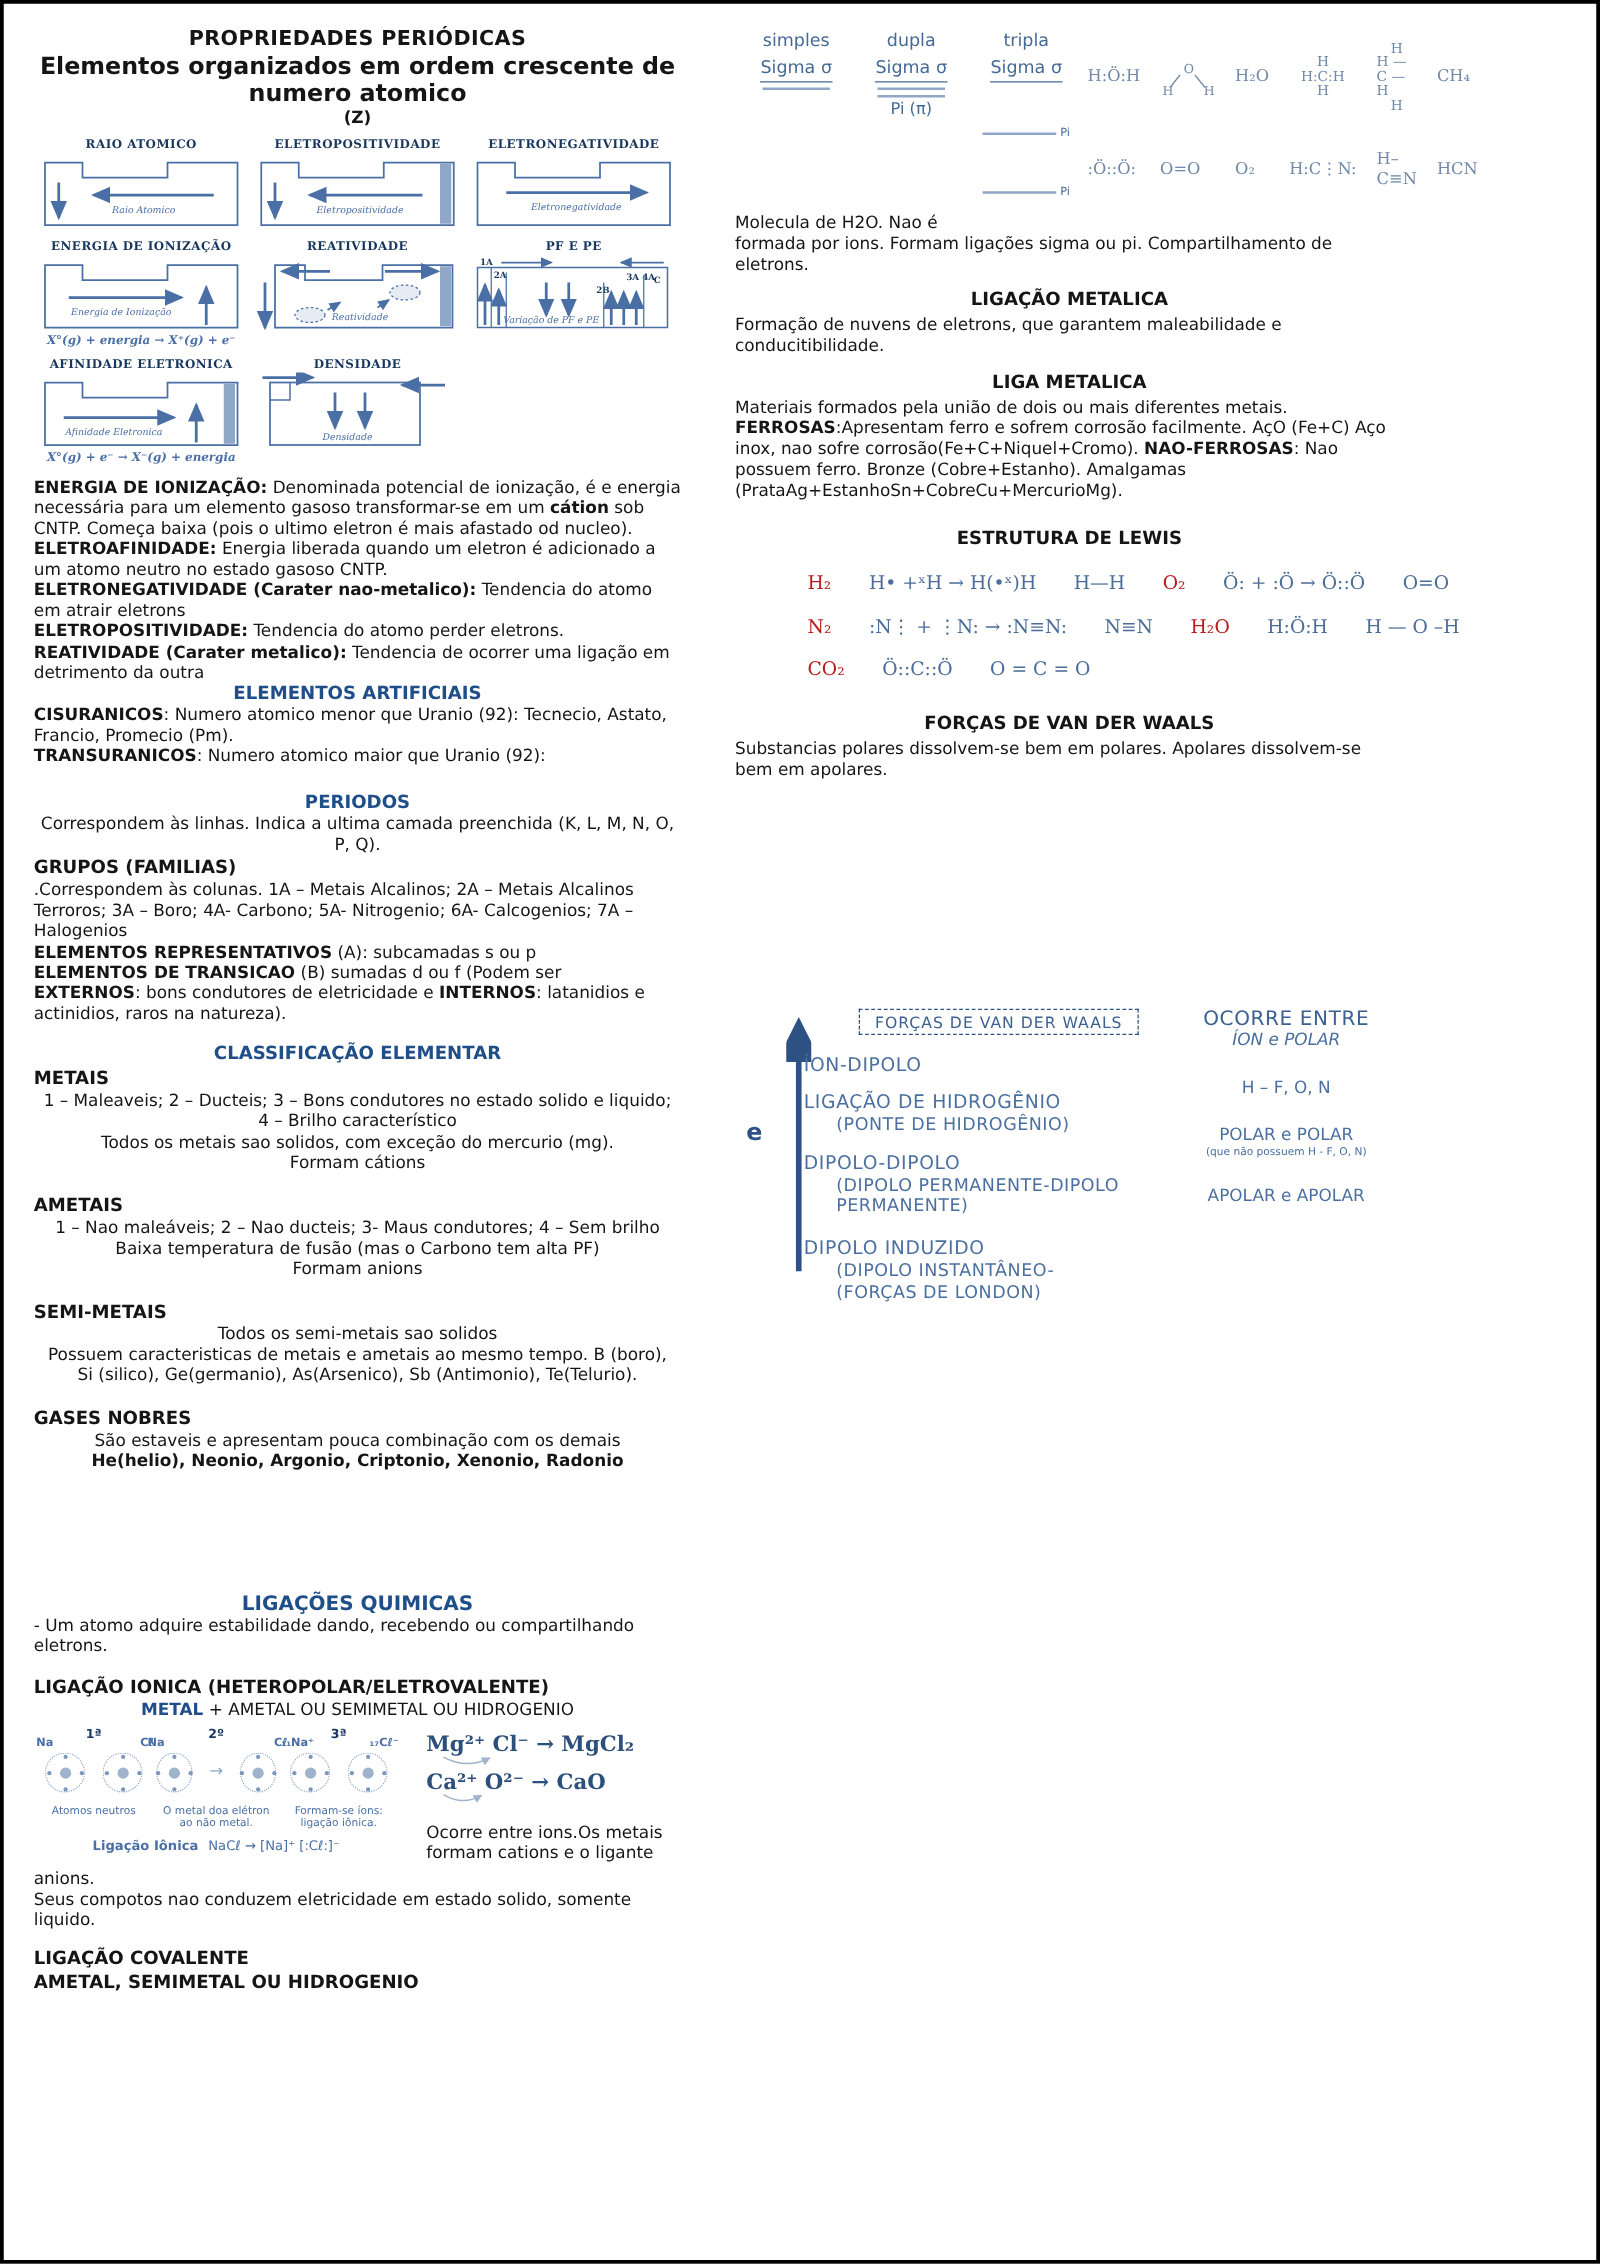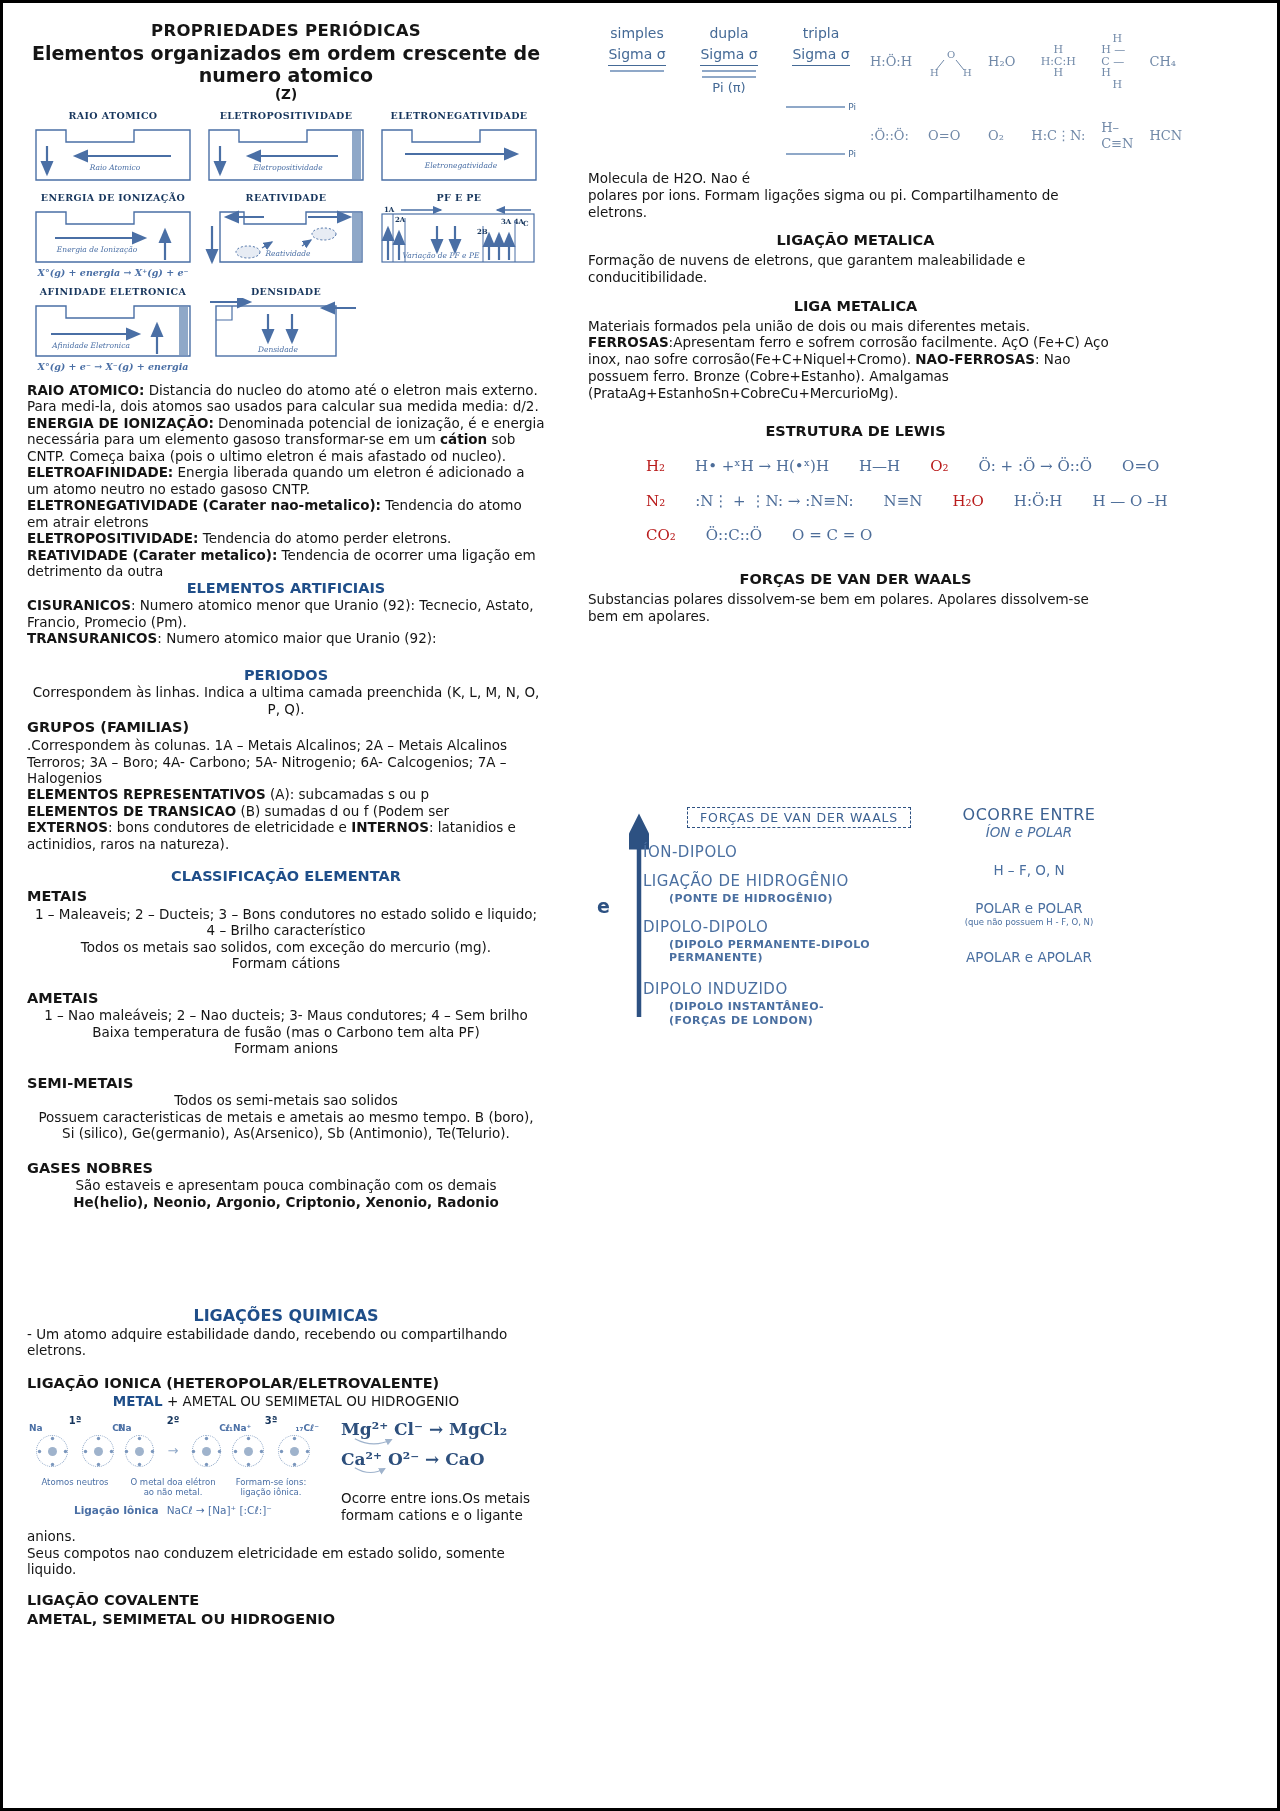--- a/index.html
+++ b/index.html
@@ -64,21 +64,21 @@
   .rh{font-weight:bold;text-align:center;font-size:14.5px;margin:12px 0 0;}
   .lewis-row{display:flex;align-items:center;gap:30px;margin:16px 0 0 58px;font-family:"DejaVu Serif",serif;color:#4d6d99;font-size:15px;white-space:nowrap;}
   .lewis-f{color:#b91c1c;}
   
   .vdw-diagram{position:absolute;left:592px;top:796px;width:525px;height:245px;color:#4a6fa0;}
   .vdw-e{position:absolute;left:2px;top:96px;font-size:19px;font-weight:bold;color:#2d5182;}
   .vdw-box{position:absolute;left:92px;top:8px;border:1.6px dashed #2d5182;padding:2px 12px;font-size:12.5px;
            letter-spacing:.8px;color:#3c6191;white-space:nowrap;}
   .vdw-items{position:absolute;left:48px;top:44px;width:268px;}
   .vdw-item{font-size:15px;letter-spacing:.5px;margin-bottom:11px;}
-  .vdw-sub{font-size:11px;font-weight:bold;letter-spacing:.4px;margin:1px 0 0 26px;}
+  .vdw-sub{font-size:14px;font-weight:normal;letter-spacing:.4px;margin:1px 0 0 26px;}
   .vdw-right{position:absolute;left:344px;top:6px;width:180px;text-align:center;}
   .vdw-right-h{font-size:16px;letter-spacing:.5px;color:#3c6191;}
   .vdw-right-item{font-size:13.5px;margin-top:22px;}
   .vdw-right-item.first{margin-top:0;font-style:italic;}
   .vdw-right-sub{font-size:8.5px;margin-top:1px;}
 </style>
 </head>
 <body>
 
 <svg width="0" height="0" style="position:absolute">
@@ -208,21 +208,20 @@
           <line class="arr" x1="150" y1="10" x2="116" y2="10" marker-end="url(#ah)"></line>
           <line class="arr" x1="62" y1="16" x2="62" y2="44" marker-end="url(#ah)"></line>
           <line class="arr" x1="86" y1="16" x2="86" y2="44" marker-end="url(#ah)"></line>
           <text class="cap" x="72" y="54">Densidade</text>
         </svg>
       </div>
       <div></div>
     </div>
 
     <div class="ltext">
-      <p class="def"><b>RAIO ATOMICO:</b><span> Distancia do nucleo do atomo até o eletron mais externo. Para medi-la, dois atomos sao usados para calcular sua medida media: d/2.</span></p>
       <p class="def"><b>ENERGIA DE IONIZAÇÃO:</b><span> Denominada potencial de ionização, é e energia necessária para um elemento gasoso transformar-se em um </span><b>cátion</b><span> sob CNTP. Começa baixa (pois o ultimo eletron é mais afastado od nucleo).</span></p>
       <p class="def"><b>ELETROAFINIDADE:</b><span> Energia liberada quando um eletron é adicionado a um atomo neutro no estado gasoso CNTP.</span></p>
       <p class="def"><b>ELETRONEGATIVIDADE (Carater nao-metalico):</b><span> Tendencia do atomo em atrair eletrons</span></p>
       <p class="def"><b>ELETROPOSITIVIDADE:</b><span> Tendencia do atomo perder eletrons.</span></p>
       <p class="def"><b>REATIVIDADE (Carater metalico):</b><span> Tendencia de ocorrer uma ligação em detrimento da outra</span></p>
 
       <p class="heading-blue" style="margin-top:0">ELEMENTOS ARTIFICIAIS</p>
       <p class="def"><b>CISURANICOS</b><span>: Numero atomico menor que Uranio (92): Tecnecio, Astato, Francio, Promecio (Pm).</span></p>
       <p class="def"><b>TRANSURANICOS</b><span>: Numero atomico maior que Uranio (92):</span></p>
 
@@ -393,21 +392,21 @@
         <span>O=O</span>
         <span>O₂</span>
         <span>H:C⋮N:</span>
         <span>H–C≡N</span>
         <span>HCN</span>
       </div>
     </div>
 
     <div class="note">
       <div>Molecula de H2O. Nao é</div>
-      <div>polares por ions. Formam ligações sigma ou pi. Compartilhamento de</div>
+      <div>formada por ions. Formam ligações sigma ou pi. Compartilhamento de</div>
       <div>eletrons.</div>
     </div>
 
     <p class="rh">LIGAÇÃO METALICA</p>
     <p style="margin:2px 0 0">Formação de nuvens de eletrons, que garantem  maleabilidade e conducitibilidade.</p>
 
     <p class="rh">LIGA METALICA</p>
     <p style="margin:2px 0 0"><span>Materiais formados pela união de dois ou mais diferentes metais. </span><b>FERROSAS</b><span>:Apresentam ferro e sofrem corrosão facilmente. AçO (Fe+C) Aço inox, nao sofre corrosão(Fe+C+Niquel+Cromo). </span><b>NAO-FERROSAS</b><span>: Nao possuem ferro. Bronze (Cobre+Estanho). Amalgamas (PrataAg+EstanhoSn+CobreCu+MercurioMg).</span></p>
 
     <p class="rh" style="margin-top:22px">ESTRUTURA DE LEWIS</p>

